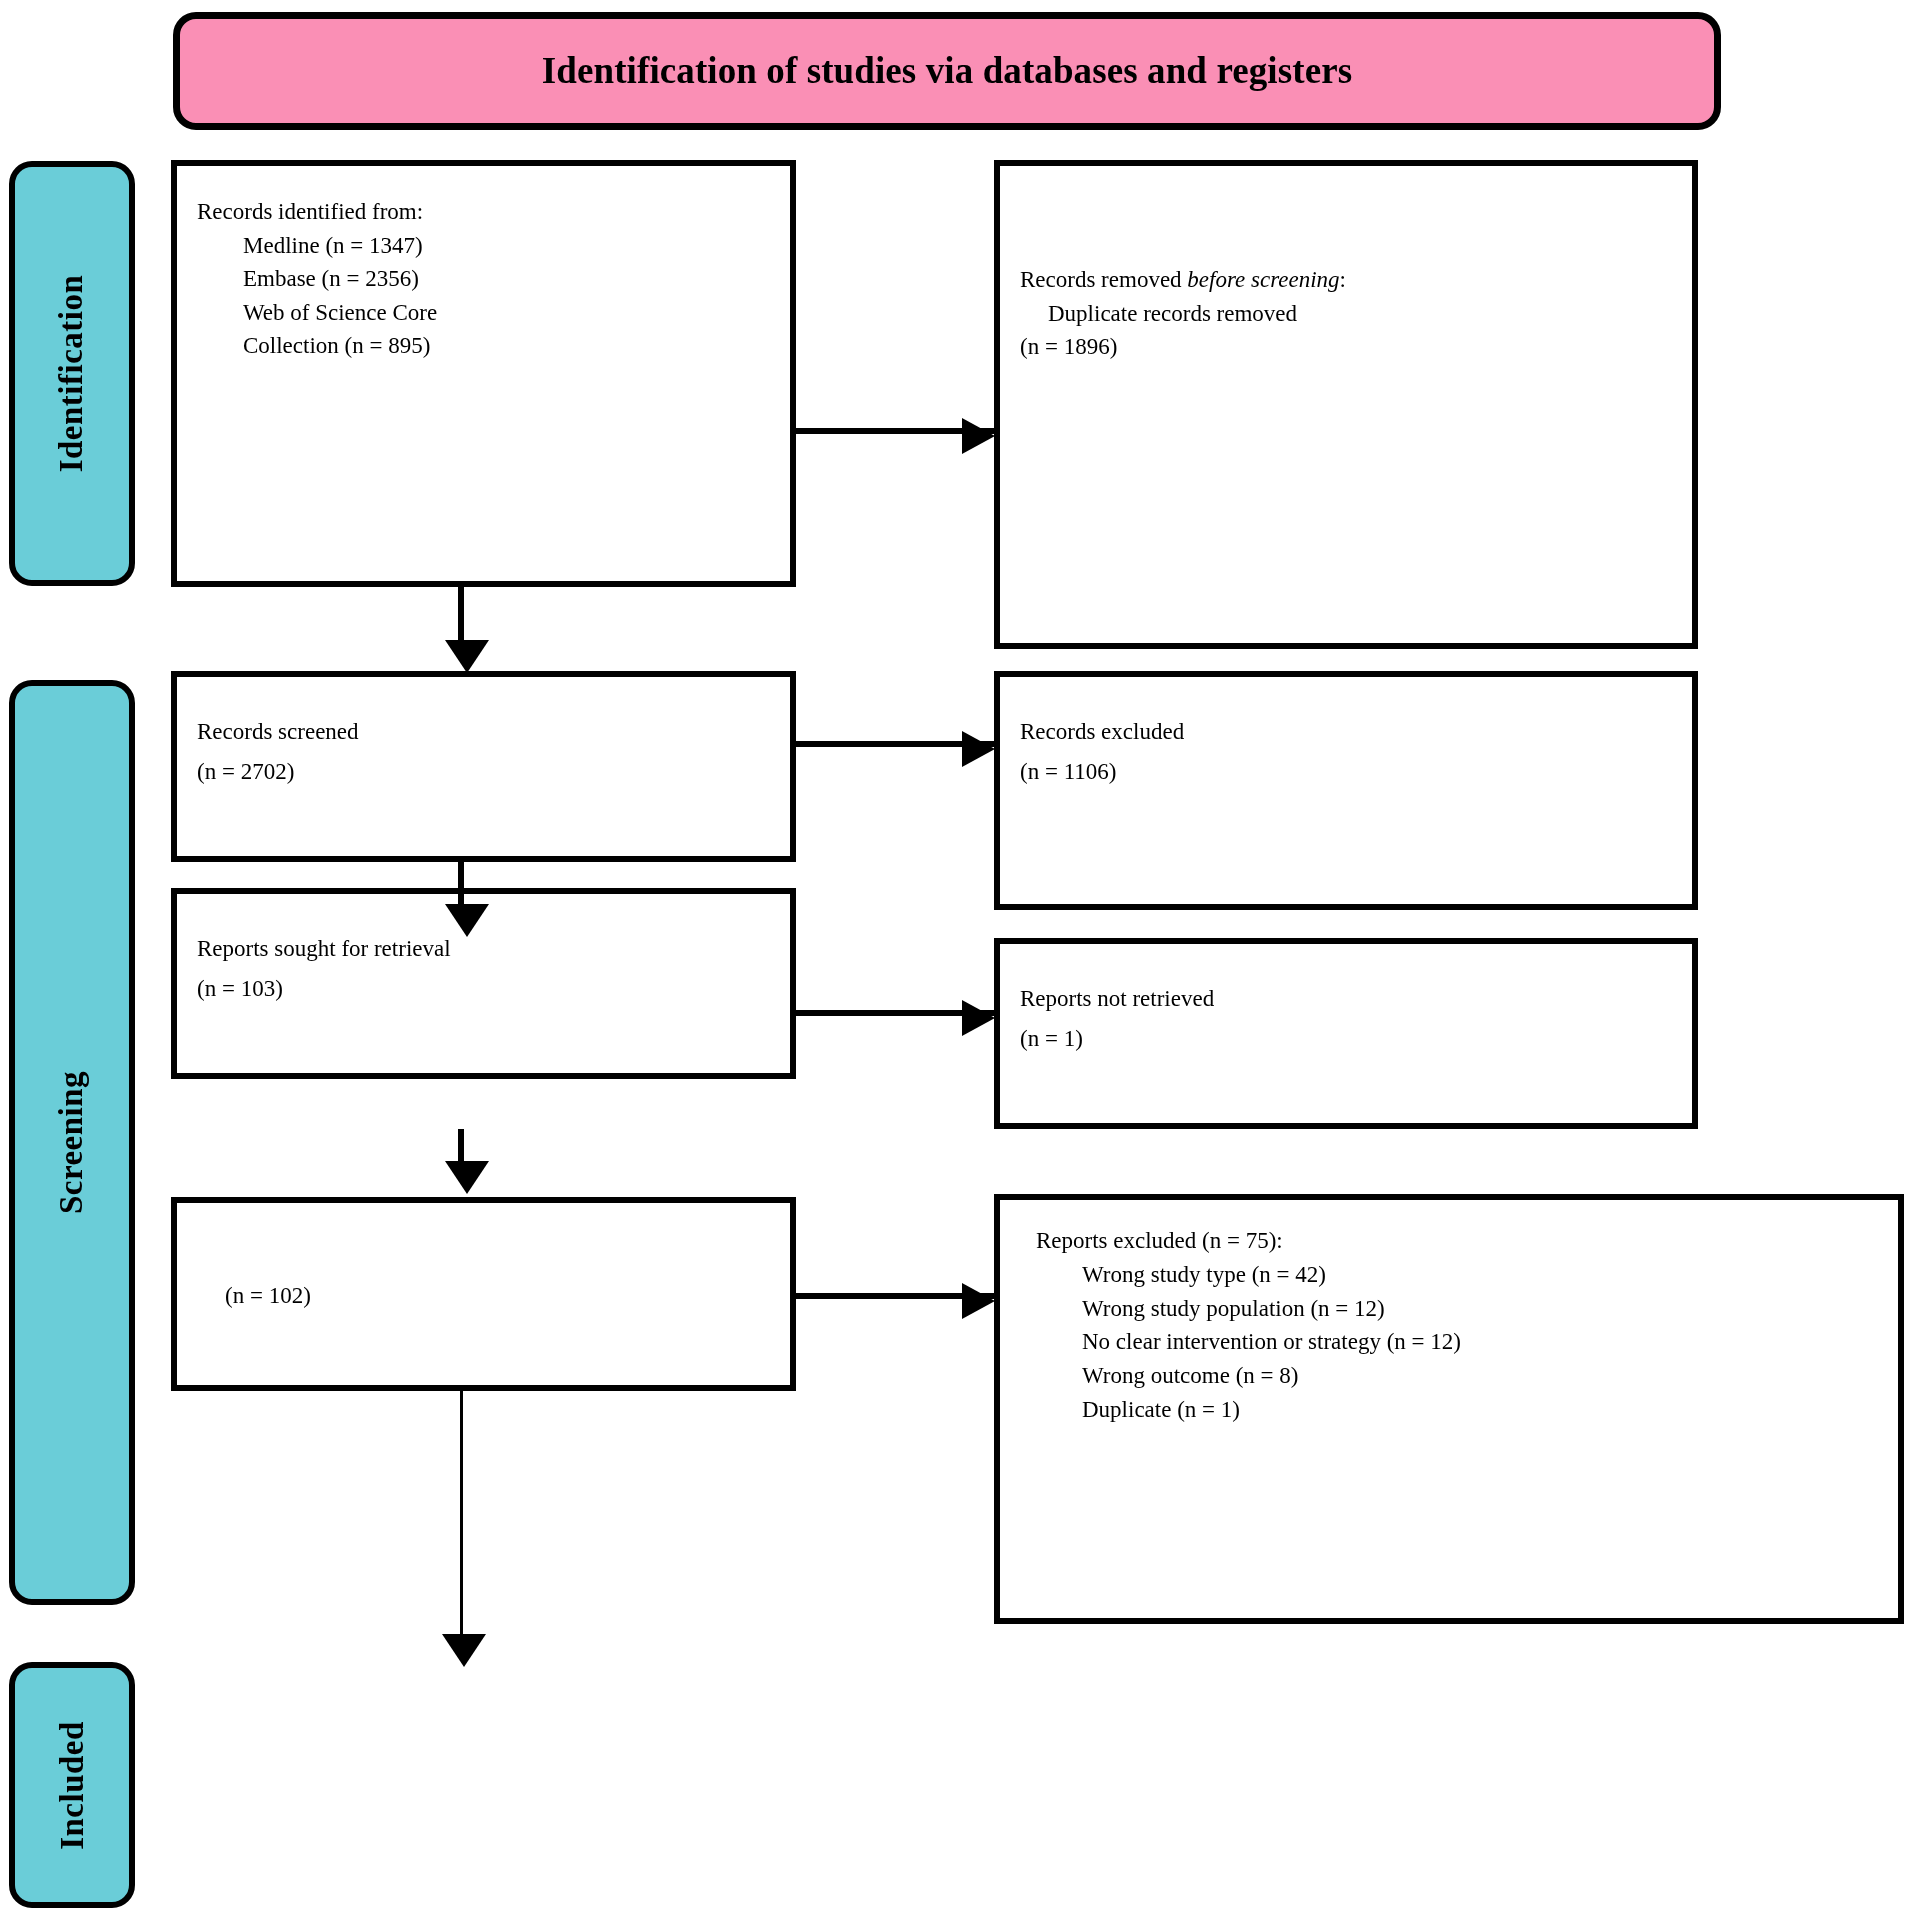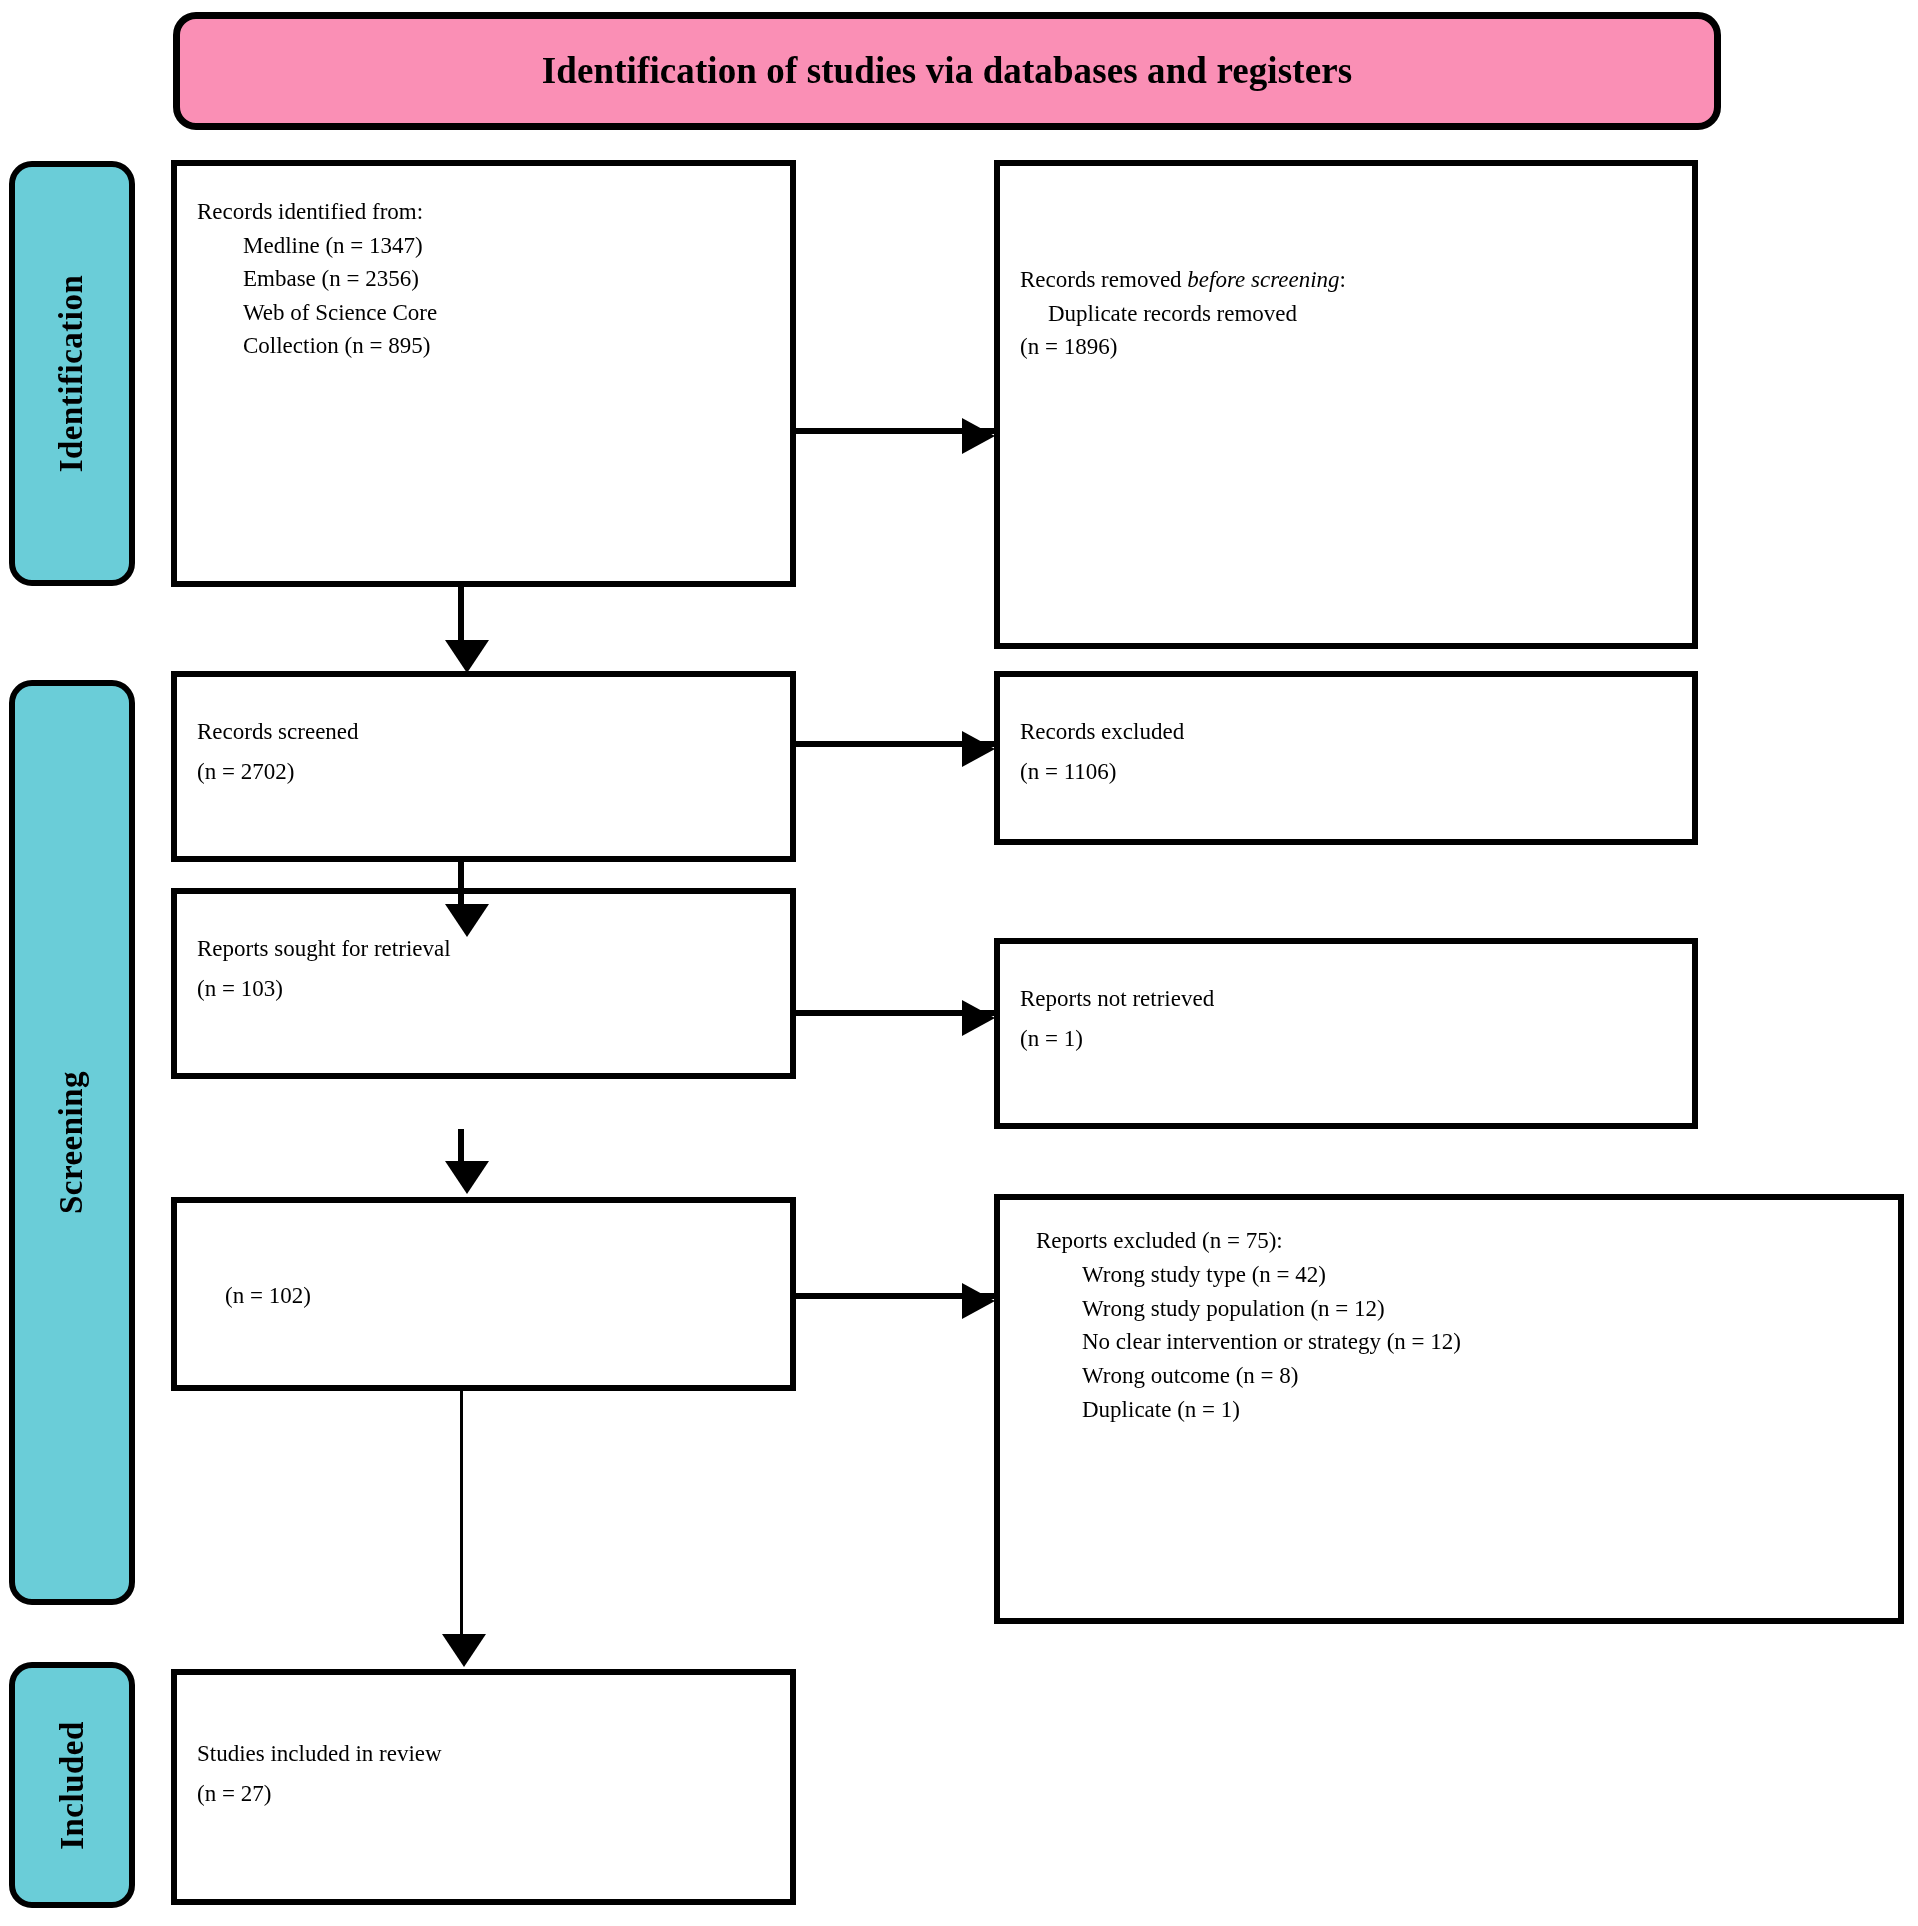--- a/index.html
+++ b/index.html
@@ -84,21 +84,21 @@
 
   .box-b1 { left: 171px;  top: 160px;  width: 625px; height: 427px; }
   .box-b1 .box-lines { padding-top: 12px; }
 
   .box-b2 { left: 994px; top: 160px;  width: 704px; height: 489px; }
   .box-b2 .box-lines { padding-top: 80px; }
 
   .box-b3 { left: 171px;  top: 671px; width: 625px; height: 191px; }
   .box-b3 .box-lines { padding-top: 18px; line-height: 1.72; }
 
-  .box-b4 { left: 994px; top: 671px; width: 704px; height: 174px; }
+  .box-b4 { left: 994px; top: 671px; width: 704px; height: 239px; }
   .box-b4 .box-lines { padding-top: 18px; line-height: 1.72; }
 
   .box-b5 { left: 171px;  top: 888px; width: 625px; height: 191px; }
   .box-b5 .box-lines { padding-top: 18px; line-height: 1.72; }
 
   .box-b6 { left: 994px; top: 938px; width: 704px; height: 191px; }
   .box-b6 .box-lines { padding-top: 18px; line-height: 1.72; }
 
   .box-b7 { left: 171px;  top: 1197px; width: 625px; height: 194px; }
   .box-b7 .box-lines { padding-top: 59px; }
@@ -228,26 +228,20 @@
     <div class="box-lines">
       <div class="line">Reports excluded (n = 75):</div>
       <div class="line indent">Wrong study type (n = 42)</div>
       <div class="line indent">Wrong study population (n = 12)</div>
       <div class="line indent">No clear intervention or strategy (n = 12)</div>
       <div class="line indent">Wrong outcome (n = 8)</div>
       <div class="line indent">Duplicate (n = 1)</div>
     </div>
   </div>
 
-  <div class="box box-b9">
-    <div class="box-lines">
-      <div class="line">Studies included in review</div>
-      <div class="line">(n = 27)</div>
-    </div>
-  </div>
 
   <div class="h-arrow arrow-a1"></div>
   <div class="h-arrow arrow-a2"></div>
   <div class="h-arrow arrow-a3"></div>
   <div class="h-arrow arrow-a4"></div>
 
   <div class="v-arrow arrow-v1"></div>
   <div class="v-arrow arrow-v2"></div>
   <div class="v-arrow arrow-v3"></div>
   <div class="v-arrow thin arrow-v4"></div>

